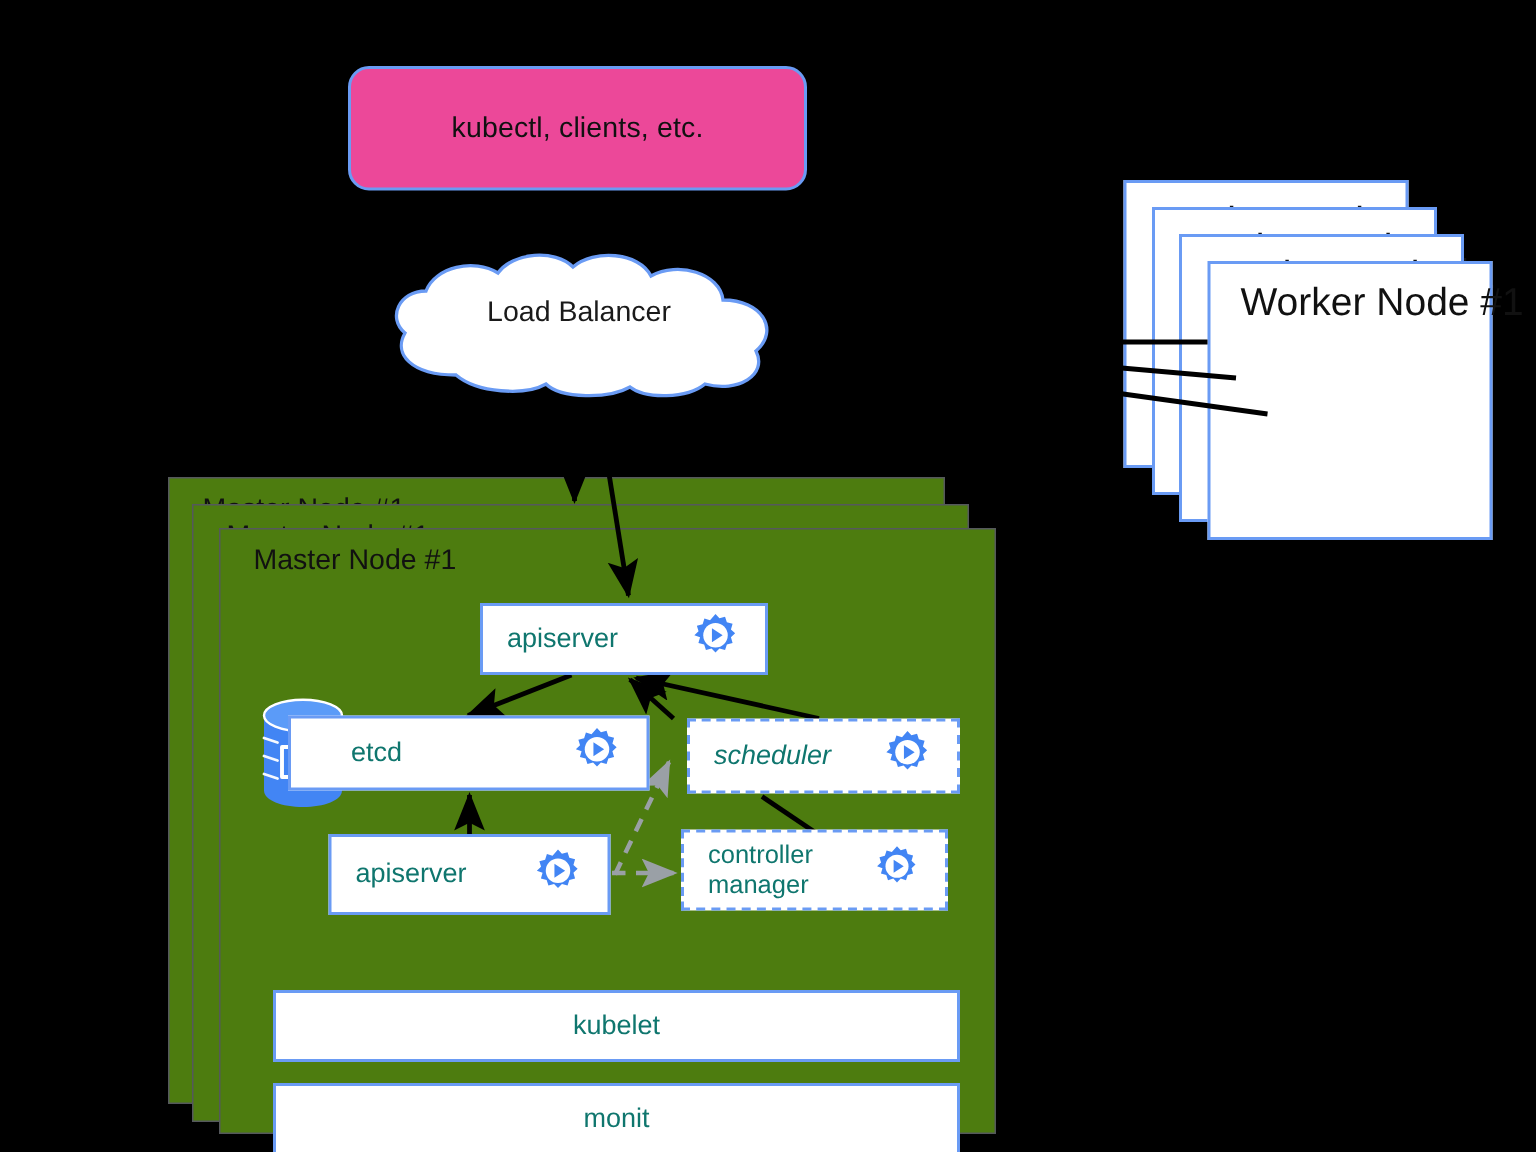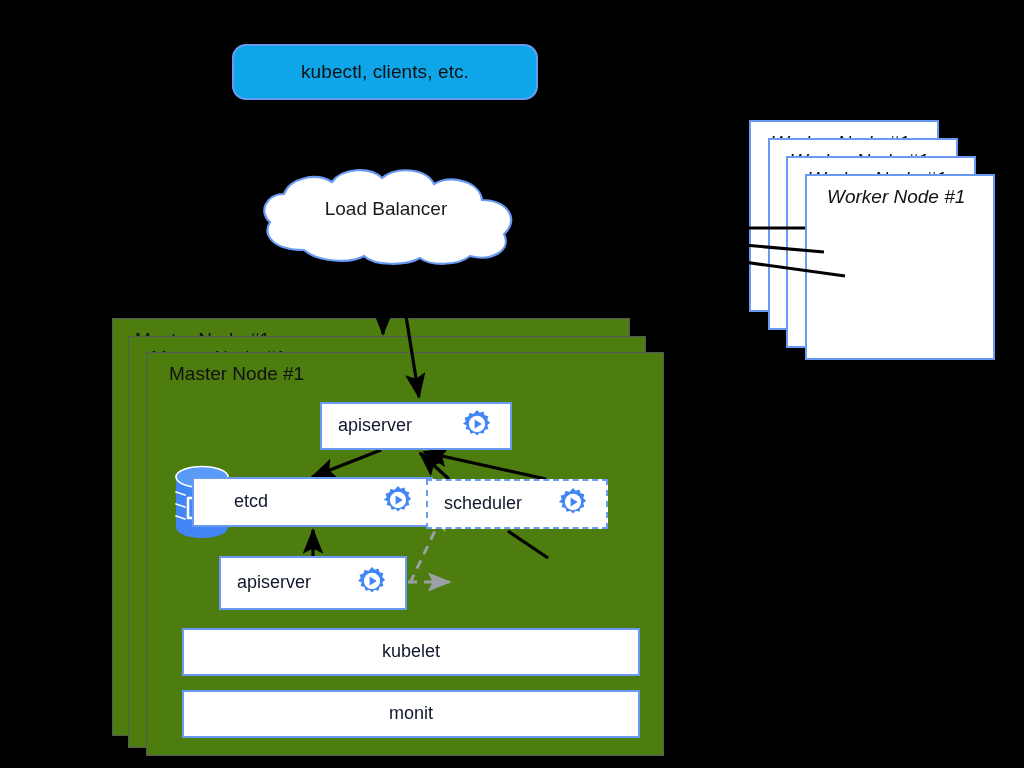--- a/index.html
+++ b/index.html
@@ -12,22 +12,22 @@
     width: 1024px;
     height: 768px;
     background: #000000;
     overflow: hidden;
     font-family: "Liberation Sans", sans-serif;
   }
   .abs { position: absolute; }
 
   
   #clients-box {
-    left: 232px; top: 44px; width: 306px; height: 56px;
-    background: #0ea5e9;
+    left: 232px; top: 44px; width: 306px; height: 83px;
+    background: #ec4899;
     border: 2px solid #6A9BF4;
     border-radius: 14px;
     display: flex; align-items: center; justify-content: center;
     box-sizing: border-box;
   }
   #clients-box span {
     font-size: 19px; color: #111111; letter-spacing: .1px;
   }
 
   
@@ -52,46 +52,46 @@
   #master-card-1 { left: 146px; top: 352px; width: 518px; height: 404px; }
 
   
   .worker-card {
     background: #ffffff;
     border: 2px solid #6A9BF4;
     box-sizing: border-box;
   }
   .worker-title {
     position: absolute; left: 20px; top: 10px;
-    font-size: 19px; color: #111111; white-space: nowrap; font-style: italic;
+    font-size: 26px; color: #111111; white-space: nowrap;
   }
   #worker-card-4 { left: 749px; top: 120px; width: 190px; height: 192px; }
   #worker-card-3 { left: 768px; top: 138px; width: 190px; height: 192px; }
   #worker-card-2 { left: 786px; top: 156px; width: 190px; height: 192px; }
   #worker-card-1 { left: 805px; top: 174px; width: 190px; height: 186px; }
 
   
   .comp {
     background: #ffffff;
     border: 2px solid #6A9BF4;
     box-sizing: border-box;
     display: flex; align-items: center;
   }
   .comp.dashed { border-style: dashed; }
   .comp .comp-label {
-    font-size: 18px; color: #0f172a; line-height: 1.18;
+    font-size: 18px; color: #0f766e; line-height: 1.18;
     padding-left: 16px; white-space: pre-line;
   }
-  .comp.center { justify-content: center; }
+  .comp.center { justify-content: center; margin-top: 32px; }
   .comp.center .comp-label { padding-left: 0; }
   .gear-slot { position: absolute; right: 16px; top: 50%; transform: translateY(-50%); }
 
   #box-apiserver { left: 320px; top: 402px; width: 192px; height: 48px; }
   #box-etcd      { left: 192px; top: 477px; width: 241px; height: 50px; }
-  #box-scheduler { left: 426px; top: 479px; width: 182px; height: 50px; }
+  #box-scheduler { left: 458px; top: 479px; width: 182px; height: 50px; font-style: italic; }
   #box-podmaster { left: 219px; top: 556px; width: 188px; height: 54px; }
   #box-ctrlmgr   { left: 454px; top: 553px; width: 178px; height: 54px; }
   #box-kubelet   { left: 182px; top: 628px; width: 458px; height: 48px; }
   #box-monit     { left: 182px; top: 690px; width: 458px; height: 48px; }
 
   
   #db-cylinder { left: 174px; top: 465px; width: 56px; height: 74px; }
 
   
   .layer { left: 0; top: 0; width: 1024px; height: 768px; pointer-events: none; }
@@ -237,20 +237,31 @@
     <span class="comp-label">apiserver</span>
     <span class="gear-slot">
       <svg width="34" height="34" viewBox="0 0 40 40">
         <path fill="#4285F4" d="M20 3.4l3.1 3.3 4.4-1.3 1.4 4.4 4.5 1.2-1.3 4.4 3.3 3.1-3.3 3.1 1.3 4.4-4.5 1.2-1.4 4.4-4.4-1.3-3.1 3.3-3.1-3.3-4.4 1.3-1.4-4.4-4.5-1.2 1.3-4.4L3.4 20l3.3-3.1-1.3-4.4 4.5-1.2 1.4-4.4 4.4 1.3z"></path>
         <circle cx="20" cy="20" r="9.6" fill="#ffffff"></circle>
         <path fill="#4285F4" d="M17.2 14.6l8.4 5.4-8.4 5.4z"></path>
       </svg>
     </span>
   </div>
 
+  <div class="abs comp dashed" id="box-ctrlmgr">
+    <span class="comp-label" style="font-size:17px;">controller
+manager</span>
+    <span class="gear-slot">
+      <svg width="32" height="32" viewBox="0 0 40 40">
+        <path fill="#4285F4" d="M20 3.4l3.1 3.3 4.4-1.3 1.4 4.4 4.5 1.2-1.3 4.4 3.3 3.1-3.3 3.1 1.3 4.4-4.5 1.2-1.4 4.4-4.4-1.3-3.1 3.3-3.1-3.3-4.4 1.3-1.4-4.4-4.5-1.2 1.3-4.4L3.4 20l3.3-3.1-1.3-4.4 4.5-1.2 1.4-4.4 4.4 1.3z"></path>
+        <circle cx="20" cy="20" r="9.6" fill="#ffffff"></circle>
+        <path fill="#4285F4" d="M17.2 14.6l8.4 5.4-8.4 5.4z"></path>
+      </svg>
+    </span>
+  </div>
 
   <div class="abs comp center" id="box-kubelet">
     <span class="comp-label">kubelet</span>
   </div>
 
   <div class="abs comp center" id="box-monit">
     <span class="comp-label">monit</span>
   </div>
 
 </div>

